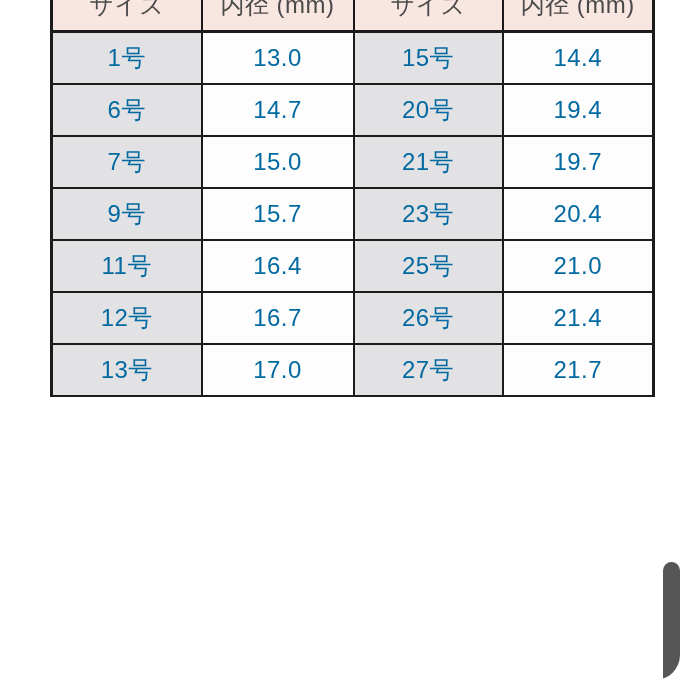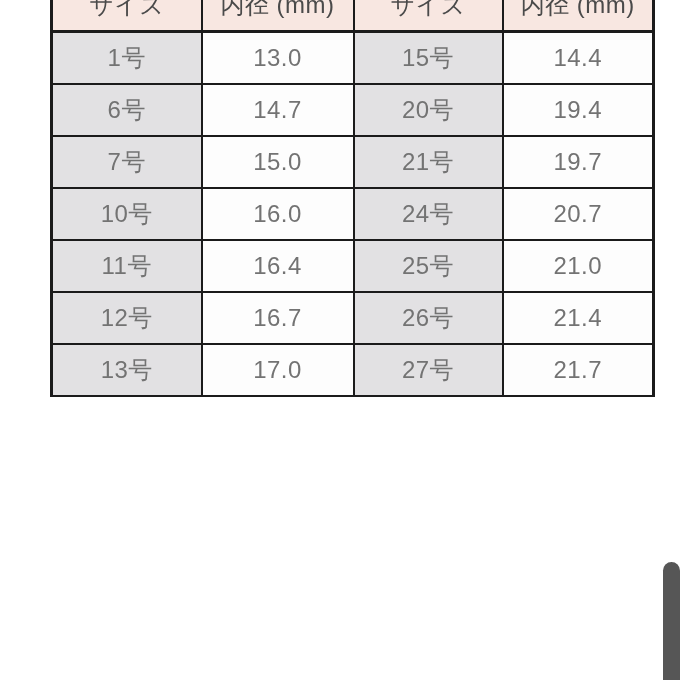--- a/index.html
+++ b/index.html
@@ -11,20 +11,21 @@
     background: #ffffff;
     font-family: "Liberation Sans", "DejaVu Sans", sans-serif;
   }
 
   #page {
     position: relative;
     width: 680px;
     height: 680px;
     background: #ffffff;
     overflow: hidden;
+    border-radius: 25px;
   }
 
   
   #table-viewport {
     position: absolute;
     left: 50px;
     top: -22px;          
     width: 602px;
   }
 
@@ -42,21 +43,21 @@
   table.size-table col.c-diam2  { width: 151px; }
 
   table.size-table th,
   table.size-table td {
     height: 50px;
     padding: 0;
     text-align: center;
     vertical-align: middle;
     font-size: 24px;
     font-weight: 400;
-    color: #737373;
+    color: #0369a1;
     border: 2px solid #1b1b1b;
     letter-spacing: 0.5px;
   }
 
   table.size-table thead th {
     background: #f8e7e1;
     color: #4a4a4a;
     font-weight: 400;
     border-bottom: 3px solid #1b1b1b;
   }
@@ -122,24 +123,24 @@
             <td class="shaded">20号</td>
             <td class="plain">19.4</td>
           </tr>
           <tr>
             <td class="shaded">7号</td>
             <td class="plain">15.0</td>
             <td class="shaded">21号</td>
             <td class="plain">19.7</td>
           </tr>
           <tr>
-            <td class="shaded">10号</td>
-            <td class="plain">16.0</td>
-            <td class="shaded">24号</td>
-            <td class="plain">20.7</td>
+            <td class="shaded">9号</td>
+            <td class="plain">15.7</td>
+            <td class="shaded">23号</td>
+            <td class="plain">20.4</td>
           </tr>
           <tr>
             <td class="shaded">11号</td>
             <td class="plain">16.4</td>
             <td class="shaded">25号</td>
             <td class="plain">21.0</td>
           </tr>
           <tr>
             <td class="shaded">12号</td>
             <td class="plain">16.7</td>

